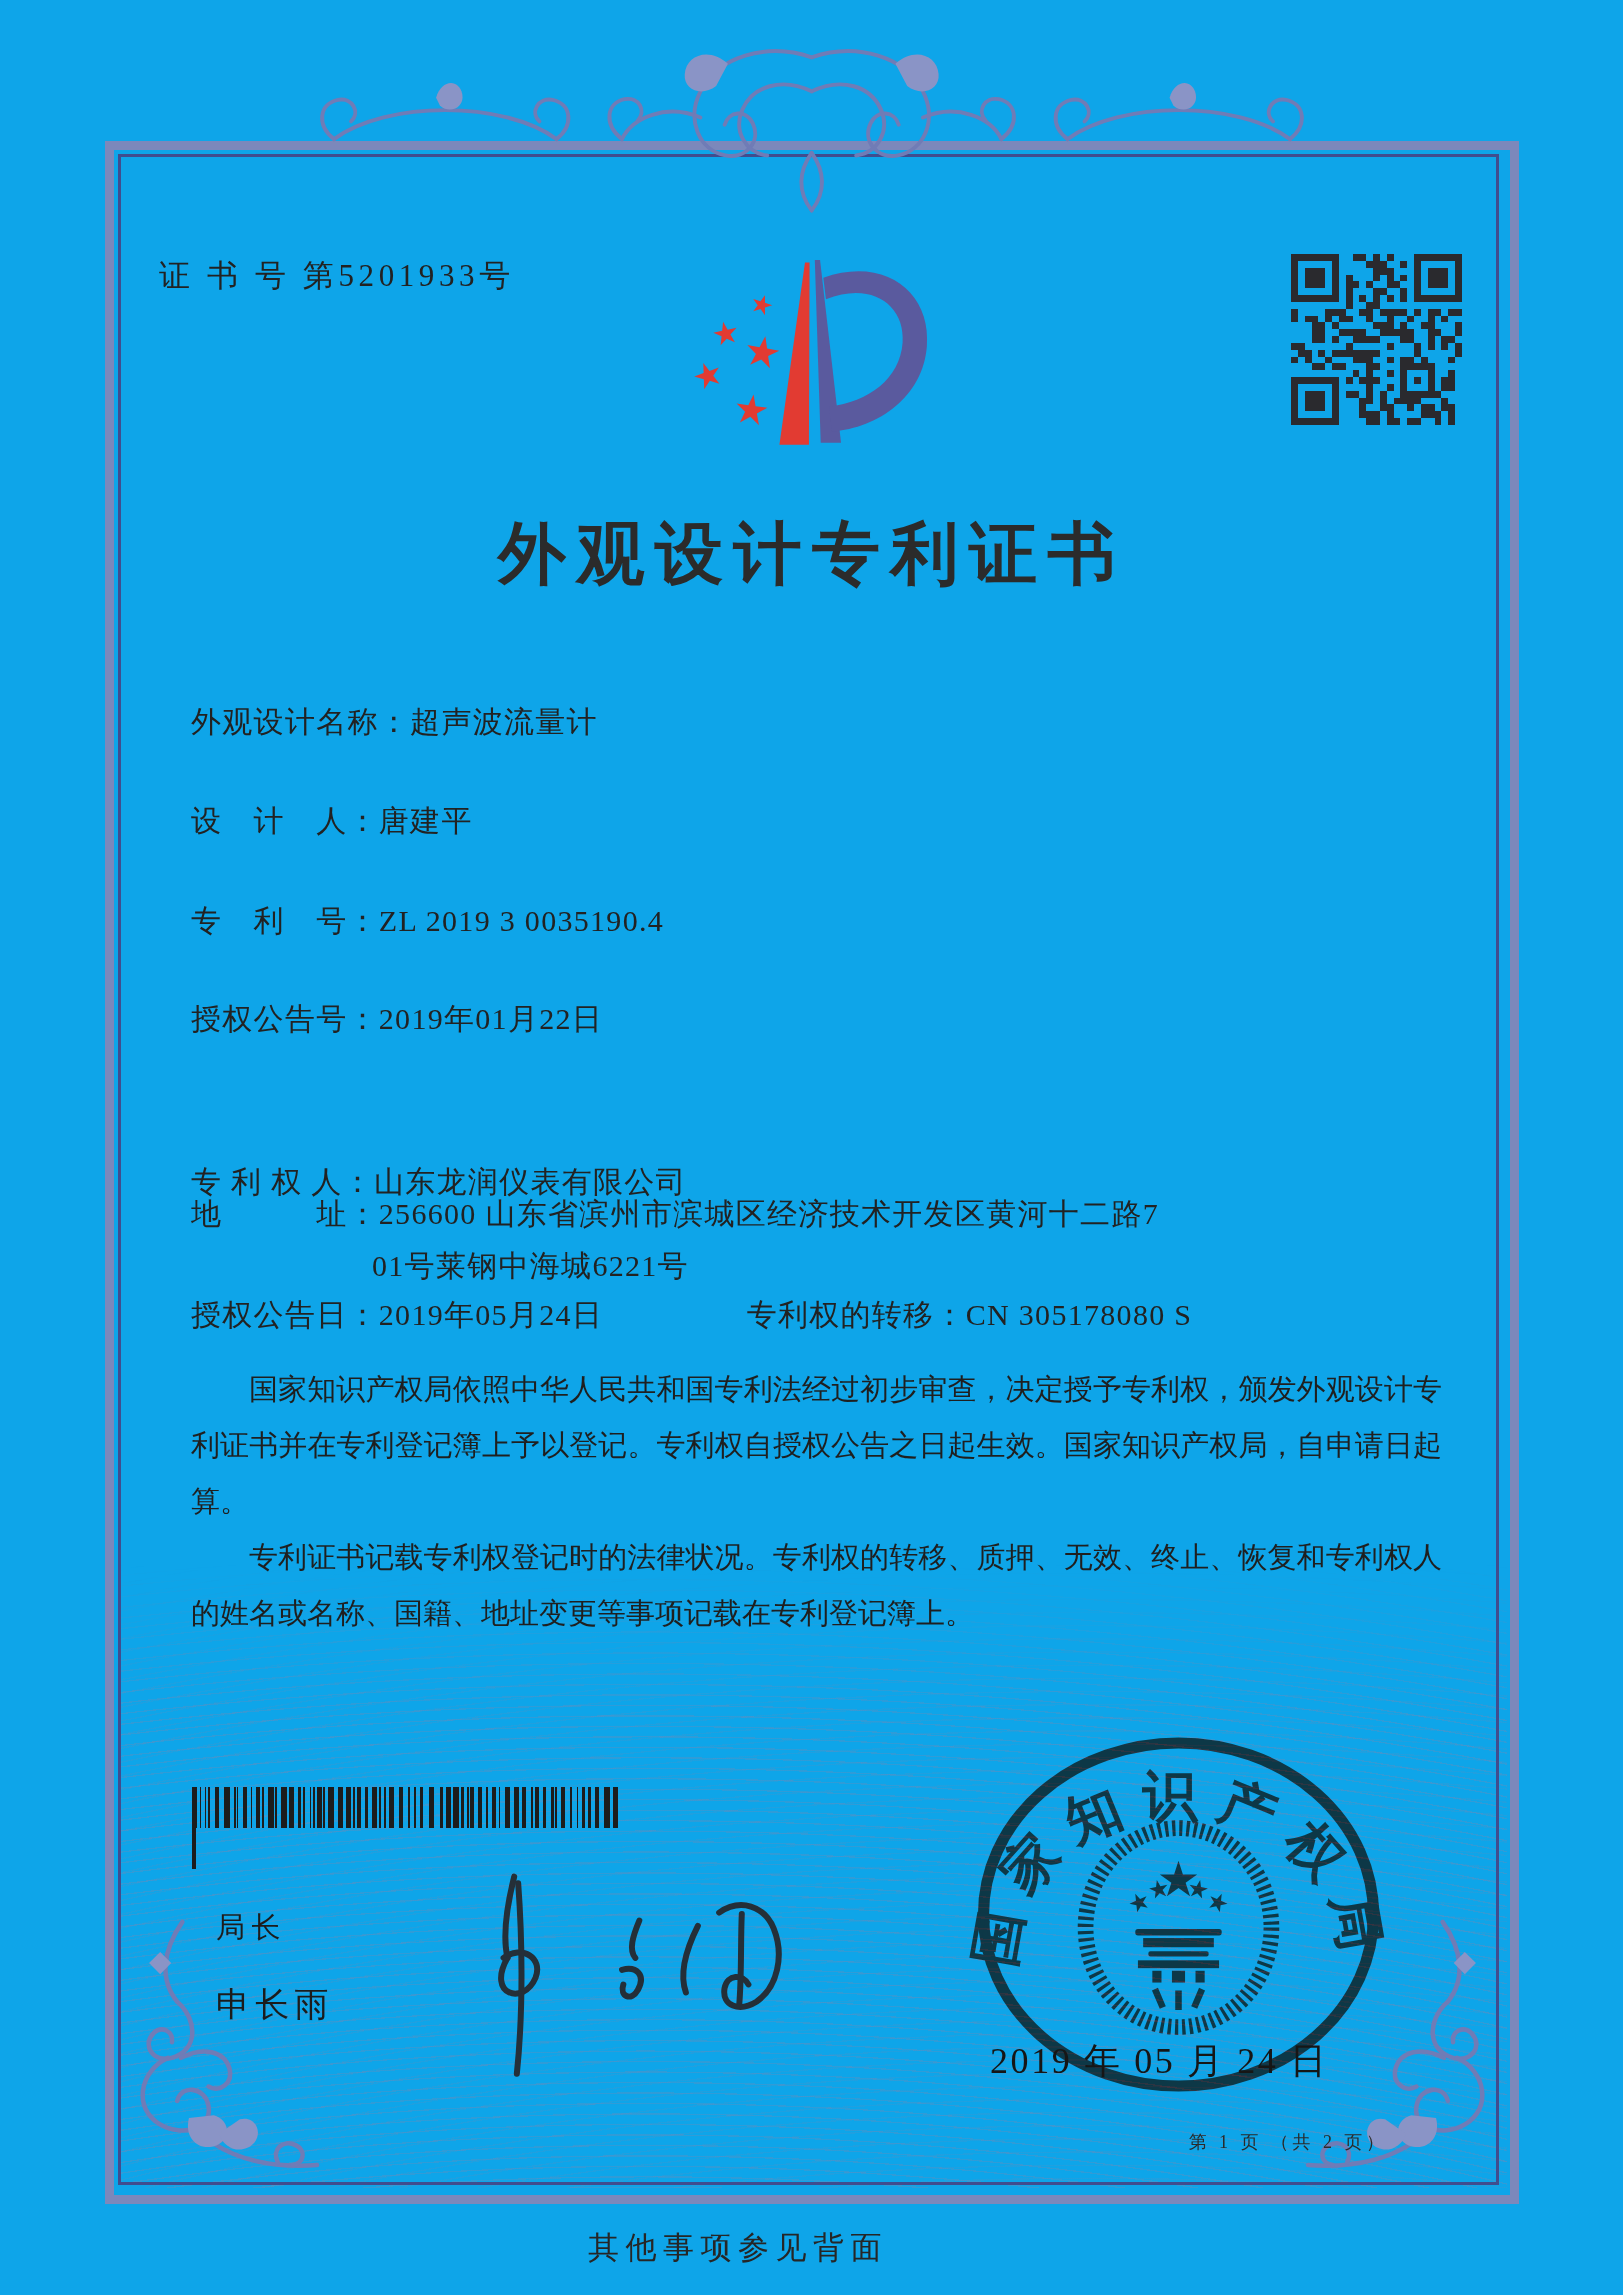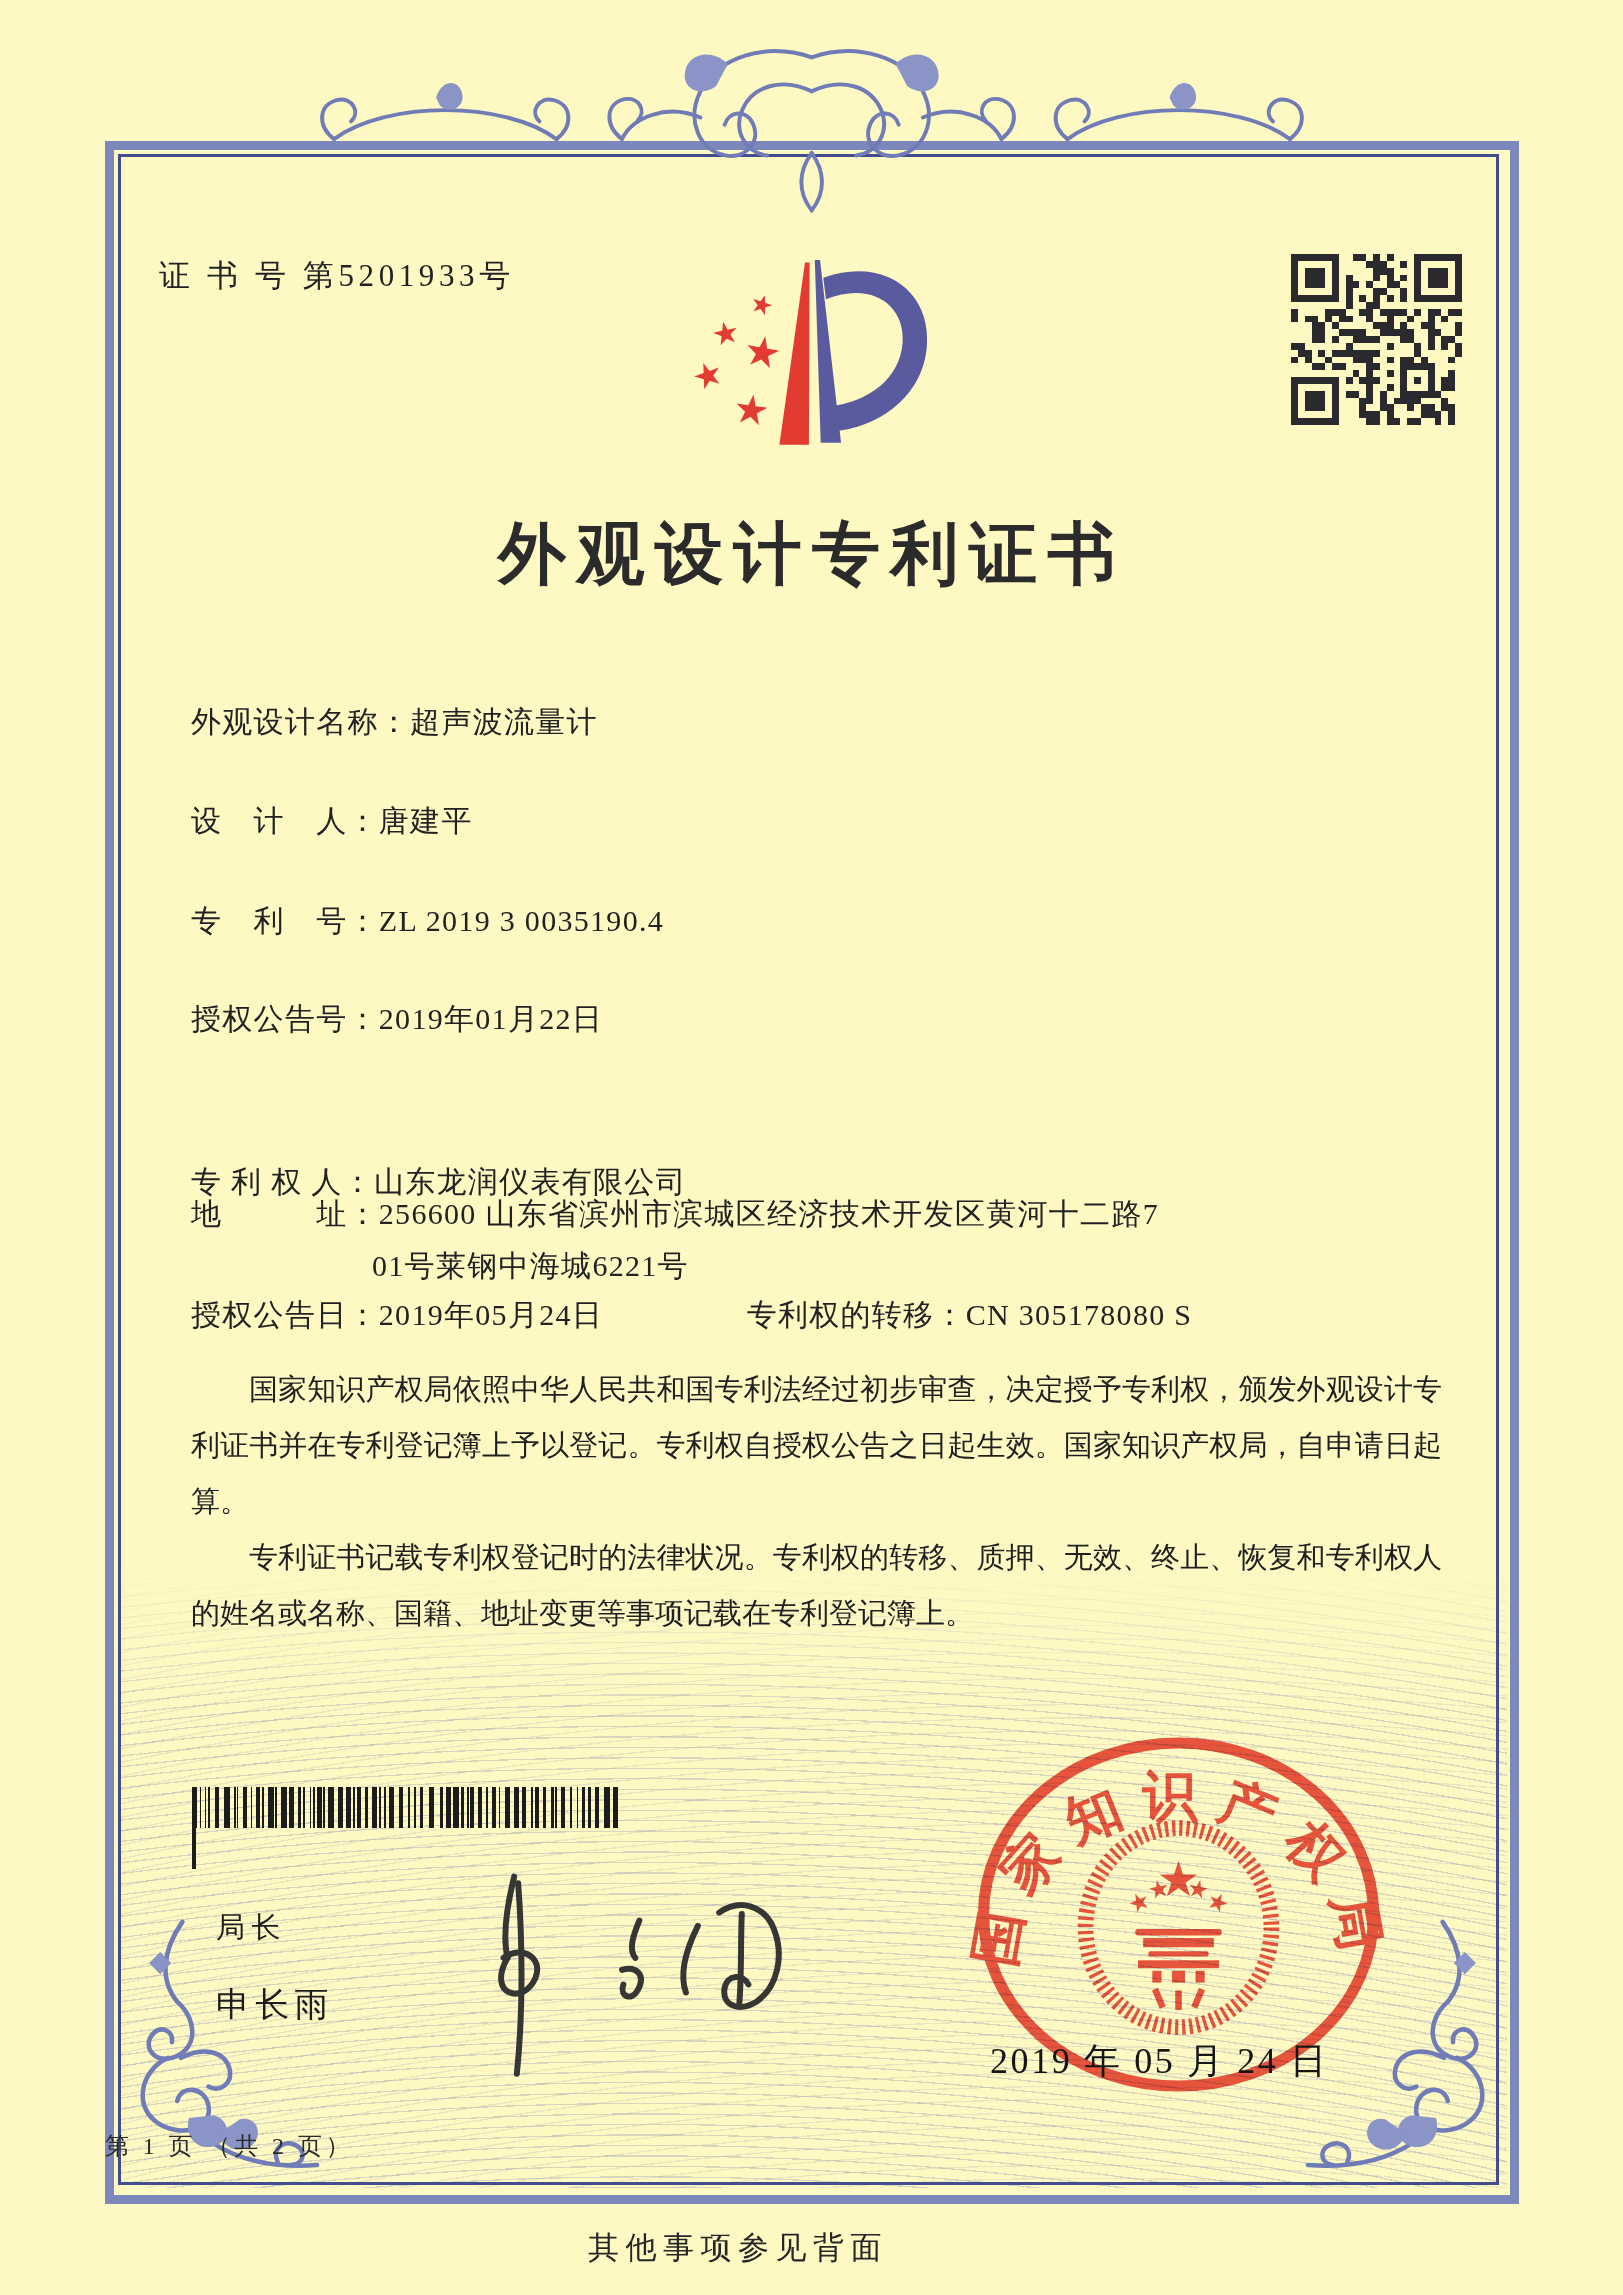--- a/index.html
+++ b/index.html
@@ -1,19 +1,19 @@
 <!DOCTYPE html>
 <html style="font-size:10.5px"><head>
 <meta charset="utf-8">
 <style>
   html,body{margin:0;padding:0;background:#e8e6de;}
   .page{
     position:relative;
     width:1624px;height:2295px;
-    background:#fef9c3;
+    background:#0ea5e9;
     overflow:hidden;
     font-family:"Liberation Serif","DejaVu Serif",serif;
     color:#222;
   }
   
   .frame-outer{
     position:absolute;left:105px;top:141px;width:1396px;height:2045px;
     border:9.2px solid #7c88bb;z-index:2;
   }
   .frame-inner{
@@ -53,21 +53,21 @@
   .barcode span{display:inline-block;height:100%;background:#1c1c1c;vertical-align:top;}
   .barcode i{display:inline-block;height:100%;vertical-align:top;}
   
   .director-label{position:absolute;left:216px;top:1908px;font-size:29px;letter-spacing:6.5px;z-index:4;color:#1c1c1c;}
   .director-name{position:absolute;left:216px;top:1982px;font-size:34px;letter-spacing:5.2px;z-index:4;color:#1c1c1c;}
   .signature{position:absolute;left:429px;top:1852px;width:386px;height:229px;z-index:5;}
   
   .seal{position:absolute;left:969px;top:1728px;width:419px;height:373px;z-index:6;opacity:.92;mix-blend-mode:multiply;}
   .seal-date{position:absolute;left:990px;top:2037px;font-size:36px;letter-spacing:2.6px;color:#161616;z-index:7;white-space:nowrap;}
   
-  .page-footer{position:absolute;left:105px;top:2130px;width:1283px;text-align:left;font-size:24px;letter-spacing:3.9px;z-index:4;color:#2a2a2a;}
+  .page-footer{position:absolute;left:105px;top:2130px;width:1283px;text-align:right;font-size:18px;letter-spacing:3.9px;z-index:4;color:#2a2a2a;}
   .back-note{position:absolute;left:0;top:2227px;width:1476px;text-align:center;font-size:31px;letter-spacing:6.5px;z-index:4;color:#262626;}
   
   .top-deco{position:absolute;left:105px;top:18.3px;width:1414px;height:216px;z-index:3;}
   .corner-bl{position:absolute;left:84px;top:1918px;width:236px;height:281px;z-index:3;}
   .corner-br{position:absolute;left:1305px;top:1918px;width:236px;height:281px;z-index:3;transform:scaleX(-1);}
   .logo{position:absolute;left:689px;top:254px;width:249px;height:198px;z-index:4;}
   .qr{position:absolute;left:1291px;top:254px;width:171px;height:171px;z-index:4;}
 </style>
 </head>
 <body>

